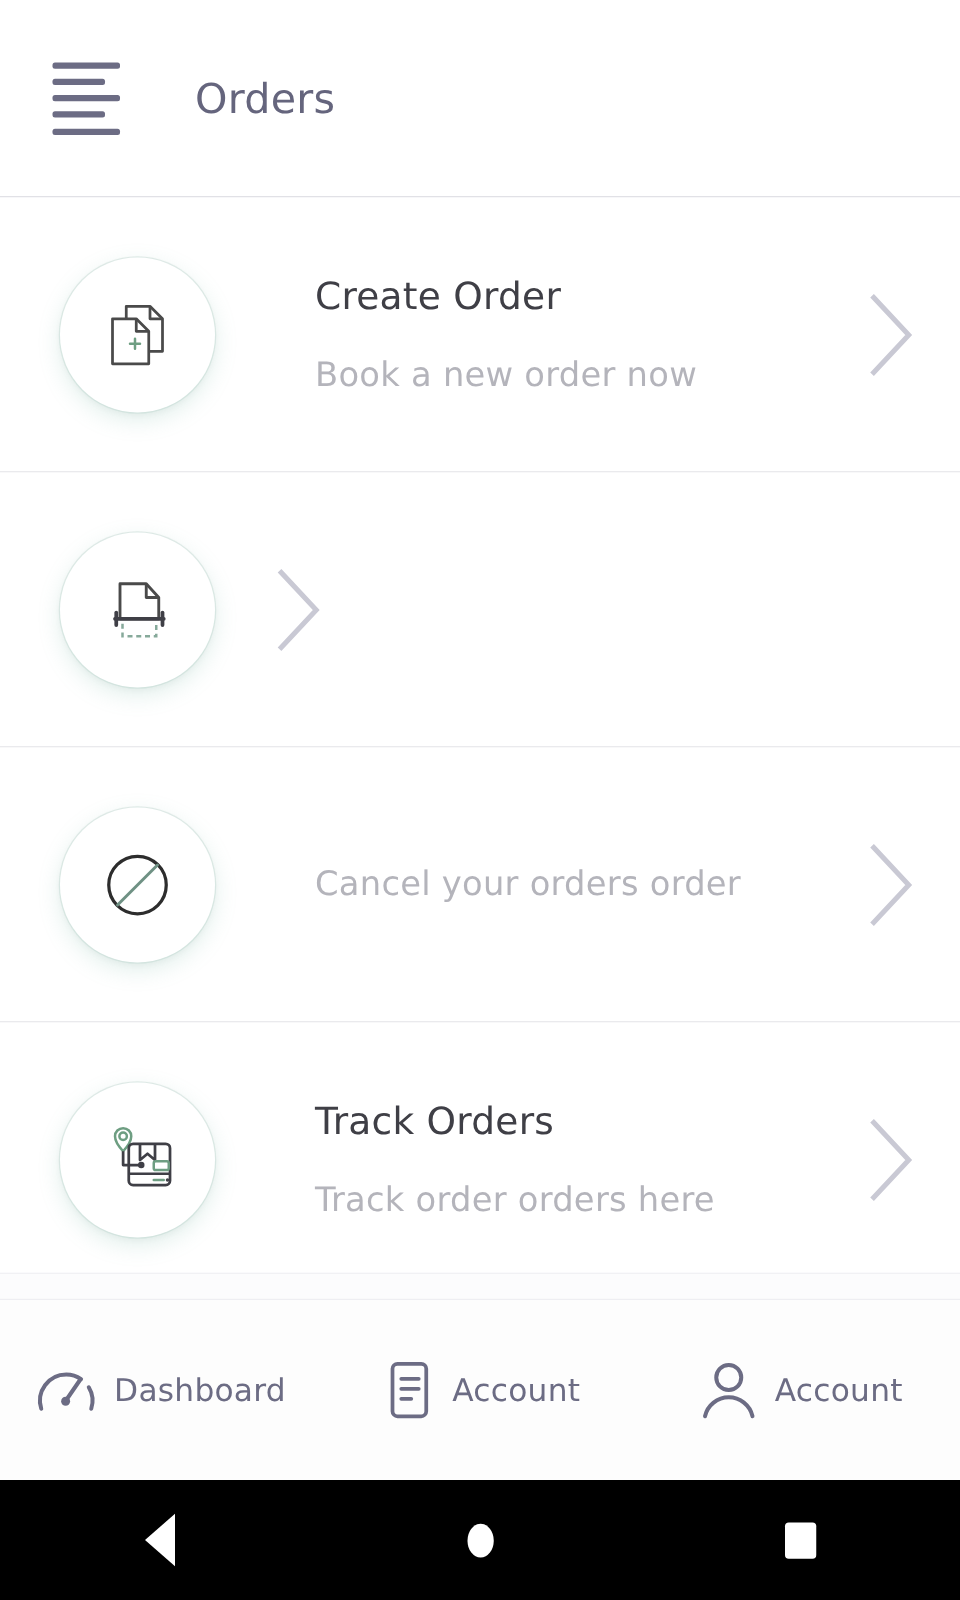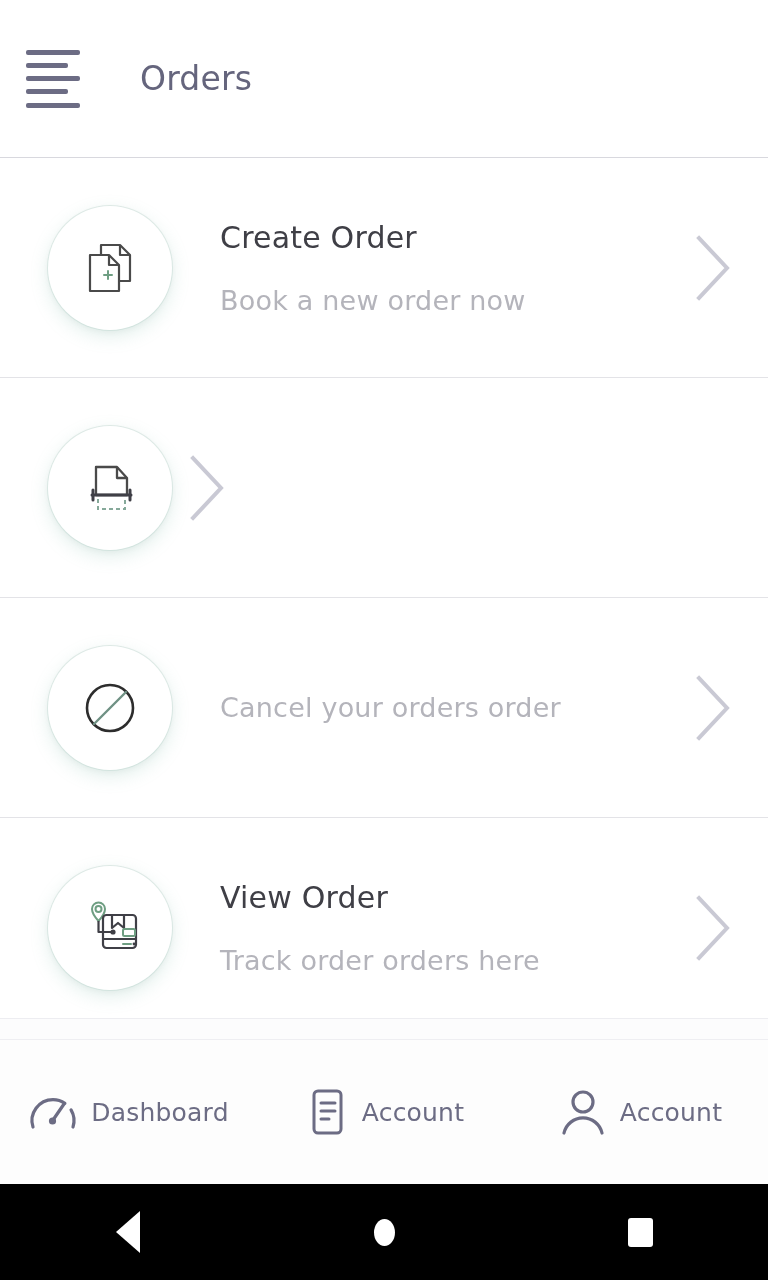--- a/index.html
+++ b/index.html
@@ -25,21 +25,21 @@
 
   
   .appbar {
     height: 158px;
     min-height: 158px;
     display: flex;
     align-items: center;
     background: #ffffff;
     border-bottom: 1px solid #d8d8de;
     box-sizing: border-box;
-    padding-left: 26px;
+    padding-left: 42px;
   }
   .hamburger {
     width: 54px;
     height: 58px;
     display: flex;
     flex-direction: column;
     justify-content: space-between;
     cursor: pointer;
     flex: none;
   }
@@ -71,20 +71,21 @@
   .list-row {
     height: 220px;
     min-height: 220px;
     display: flex;
     align-items: center;
     border-bottom: 1px solid #e3e3e7;
     box-sizing: border-box;
     background: #ffffff;
     cursor: pointer;
     position: relative;
+    gap: 32px;
   }
   .badge {
     width: 124px;
     height: 124px;
     min-width: 124px;
     border-radius: 50%;
     background: #ffffff;
     margin-left: 48px;
     display: flex;
     align-items: center;
@@ -274,21 +275,21 @@
           <path d="M34 19 V32 L40 27 L46 32 V19" fill="none" stroke="#3f3f46" stroke-width="2.2" stroke-linejoin="round"></path>
           <line x1="25" y1="43" x2="58" y2="43" stroke="#3f3f46" stroke-width="2"></line>
           <rect x="45" y="33" width="12" height="7" rx="1.5" fill="none" stroke="#6e9e82" stroke-width="2"></rect>
           <path d="M20.5 25 V36 H34" fill="none" stroke="#3f3f46" stroke-width="2.2" stroke-linejoin="round"></path>
           <circle cx="35" cy="36" r="2.6" fill="#3f3f46"></circle>
           <line x1="45" y1="48" x2="53" y2="48" stroke="#6e9e82" stroke-width="2" stroke-linecap="round"></line>
           <circle cx="56" cy="48" r="1.4" fill="#3f3f46"></circle>
         </svg>
       </div>
       <div class="row-text">
-        <div class="row-title">View Order</div>
+        <div class="row-title">Track Orders</div>
         <div class="row-sub">Track order orders here</div>
       </div>
       <div class="chevron">
         <svg width="46" height="72" viewBox="0 0 46 72">
           <polyline points="9,6 37,36 9,66" fill="none" stroke="#c9c9d4" stroke-width="4" stroke-linecap="square" stroke-linejoin="miter"></polyline>
         </svg>
       </div>
     </div>
 
   </div>

